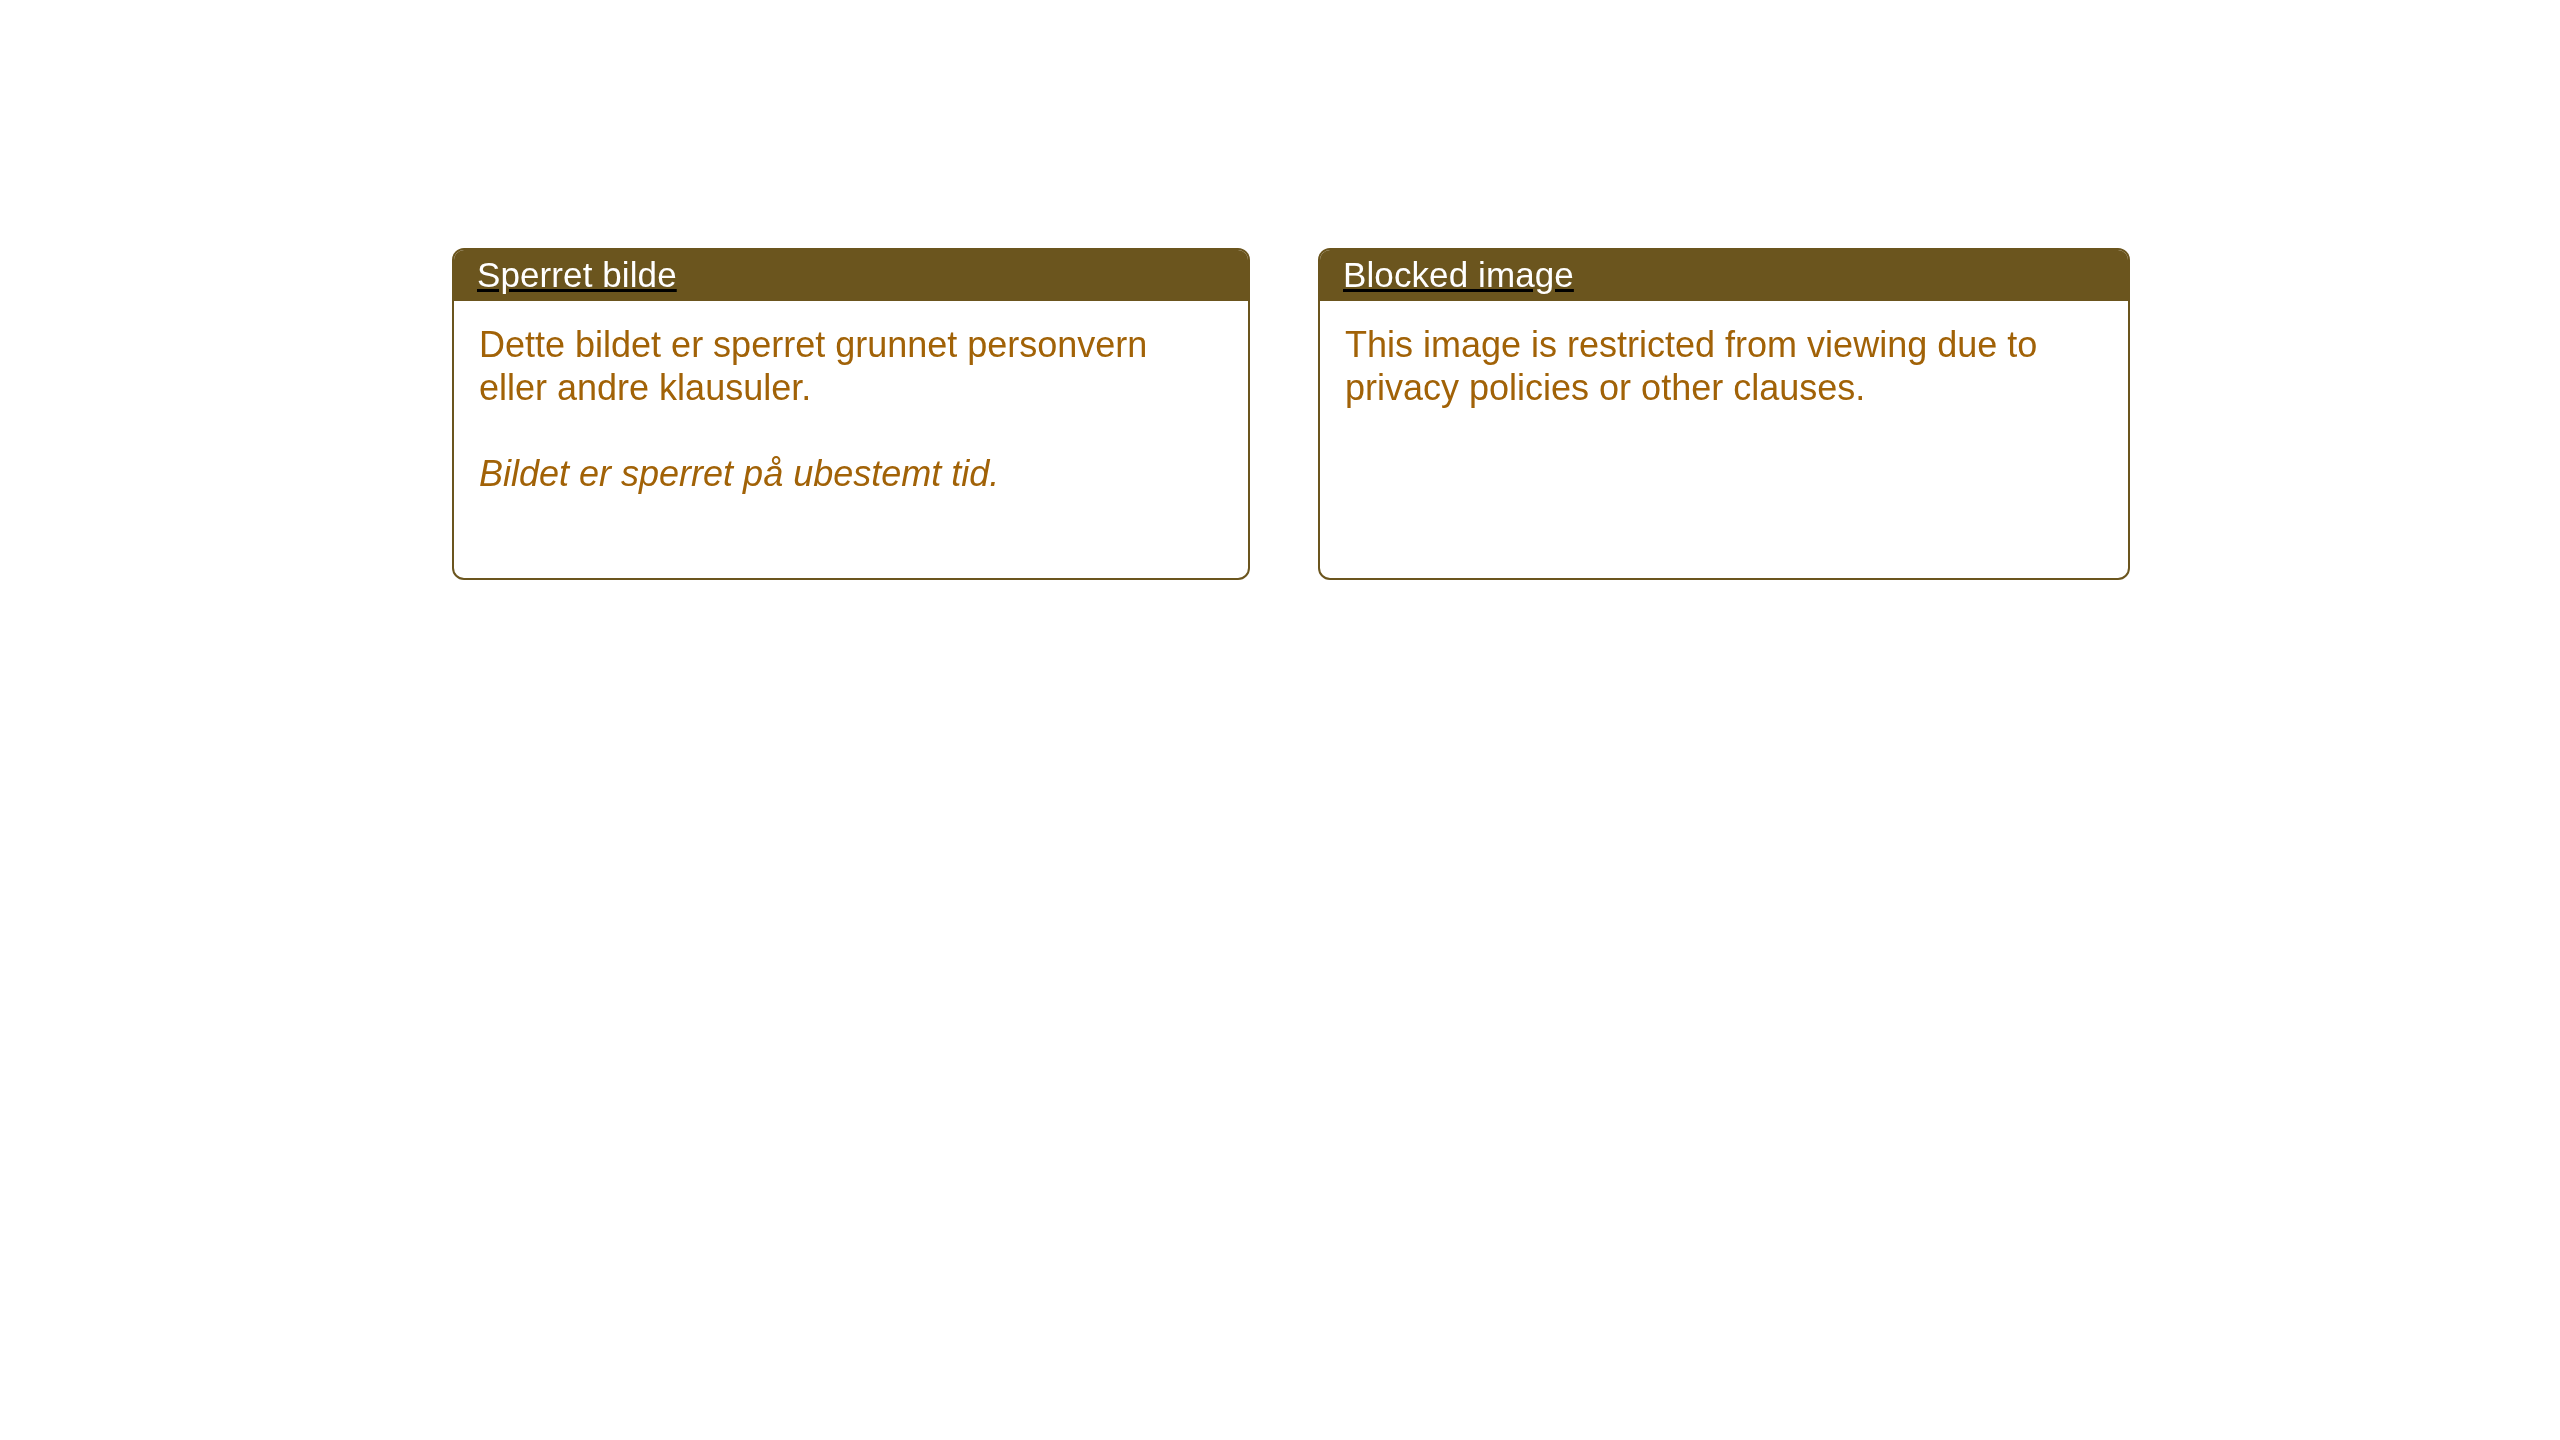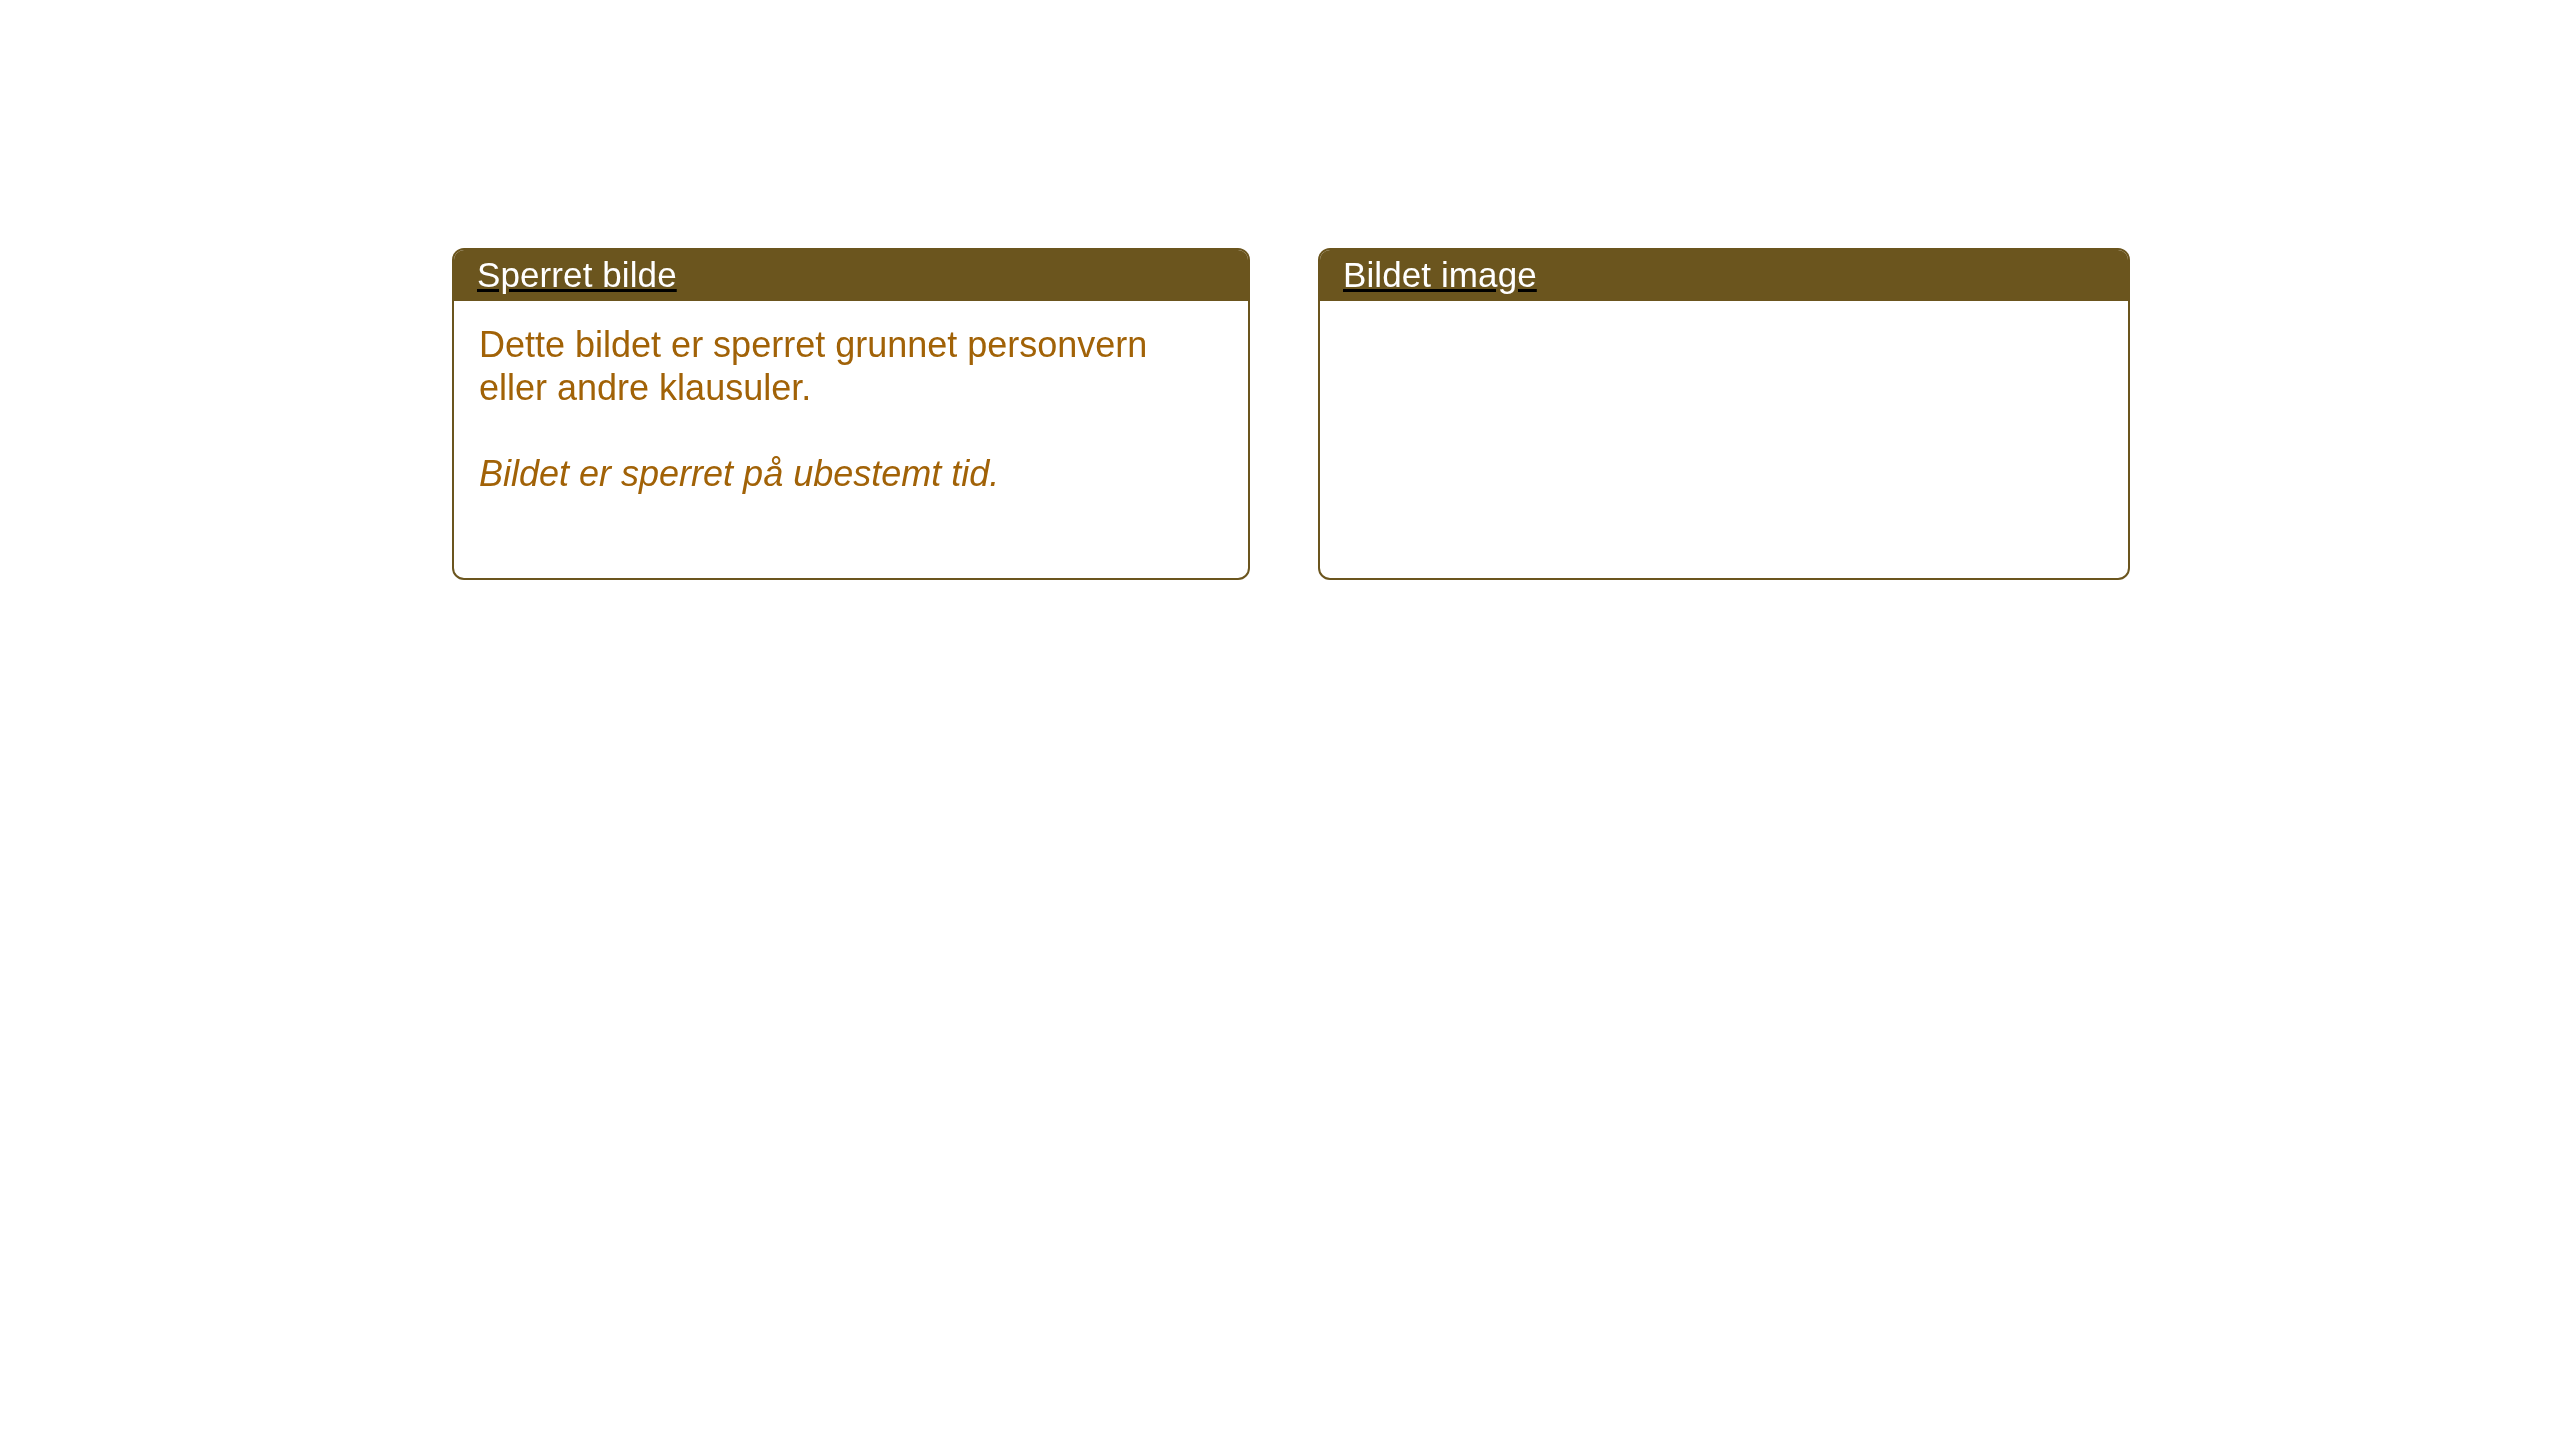--- a/index.html
+++ b/index.html
@@ -95,19 +95,20 @@
       <span class="card-title">Sperret bilde</span>
     </div>
     <div class="card-body">
       <p class="card-paragraph">Dette bildet er sperret grunnet personvern eller andre klausuler.</p>
       <p class="card-paragraph">Bildet er sperret på ubestemt tid.</p>
     </div>
   </div>
 
   <div class="notice-card card-right">
     <div class="card-header">
-      <span class="card-title">Bildet image</span>
+      <span class="card-title">Blocked image</span>
     </div>
     <div class="card-body">
+      <p class="card-paragraph">This image is restricted from viewing due to privacy policies or other clauses.</p>
     </div>
   </div>
 
 </div>
 
 </body></html>

